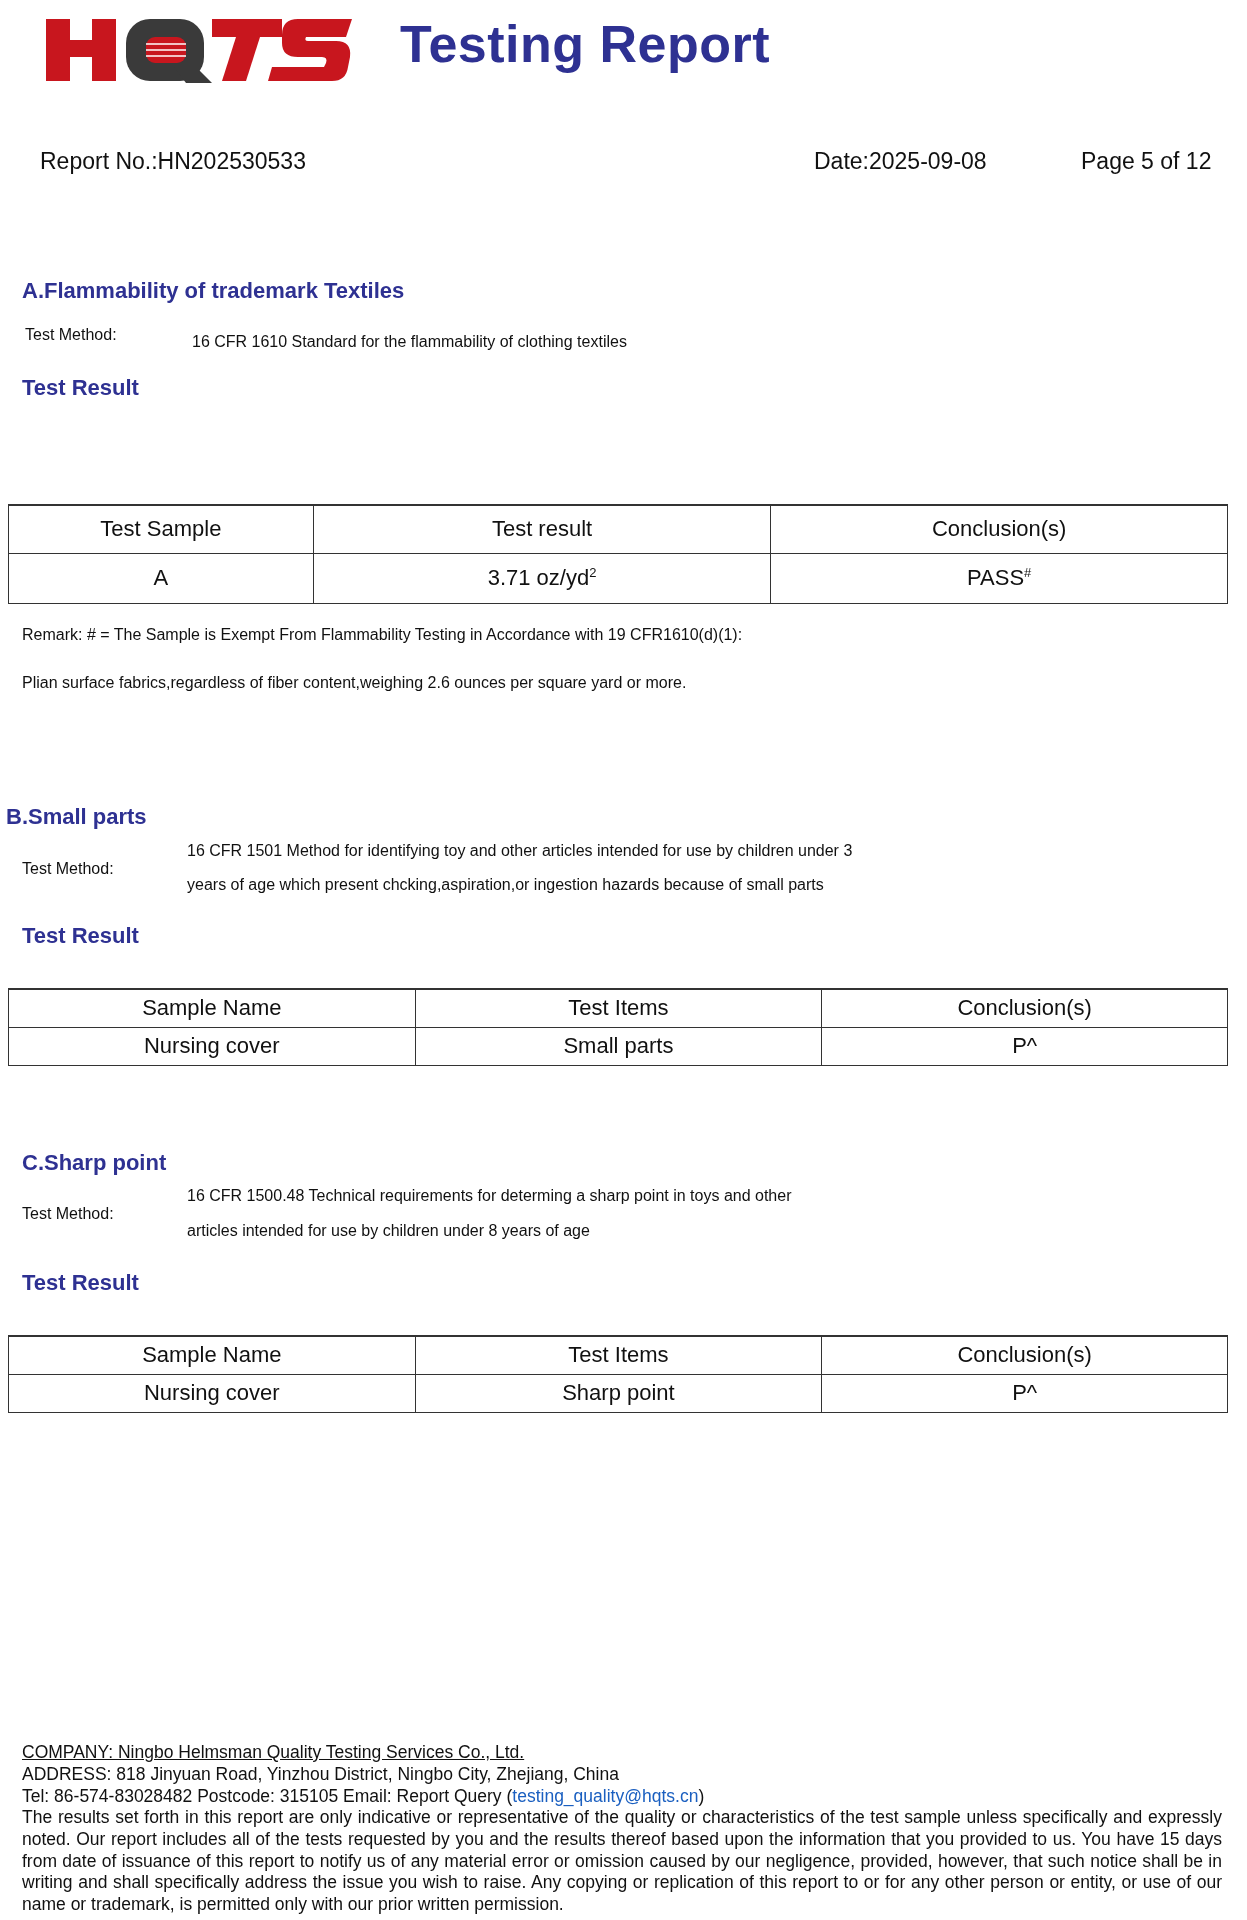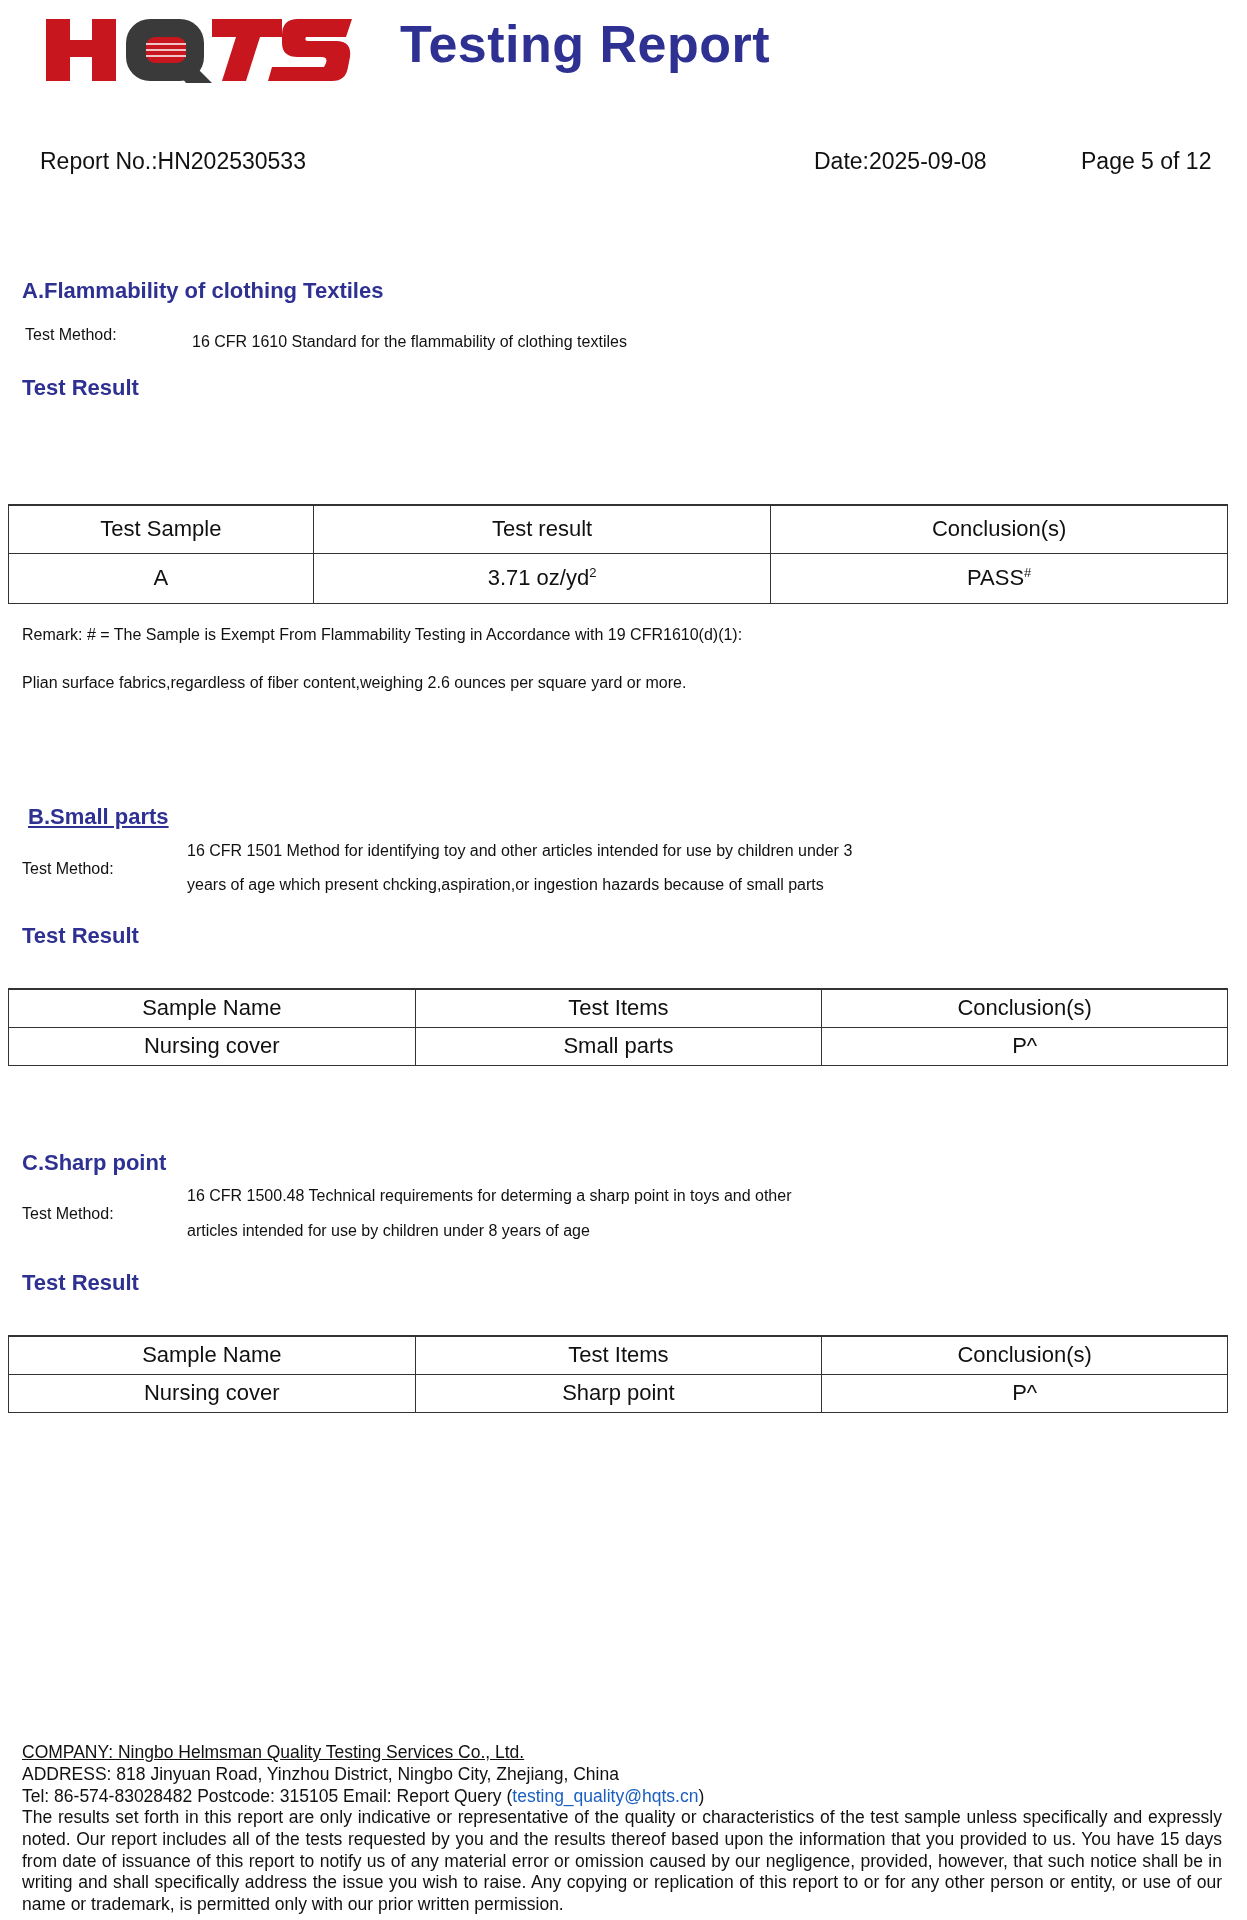--- a/index.html
+++ b/index.html
@@ -39,21 +39,21 @@
 
   <path d="M306 2 L252 2 Q236 2 236 18 L236 26 Q236 40 252 40 L276 40 Q282 40 280 46 L278 50 L226 50 L222 64 L286 64 Q300 64 302 50 L304 40 Q306 24 290 24 L262 24 Q258 24 260 20 L300 20 Z" fill="#c8161e"></path>
 </svg>
 
 <div class="abs title">Testing Report</div>
 
 <div class="abs meta" style="left:22px;margin-left:18px;">Report No.:HN202530533</div>
 <div class="abs meta" style="left:814px;">Date:2025-09-08</div>
 <div class="abs meta" style="left:1081px;">Page 5 of 12</div>
 
-<div class="abs sect" style="left:22px;top:278px;">A.Flammability of clothing Textiles</div>
+<div class="abs sect" style="left:22px;top:278px;">A.Flammability of trademark Textiles</div>
 <div class="abs txt" style="left:25px;top:326px;">Test Method:</div>
 <div class="abs txt" style="left:192px;top:326px;margin-top:7px;">16 CFR 1610 Standard for the flammability of clothing textiles</div>
 <div class="abs sect" style="left:22px;top:375px;">Test Result</div>
 
 <table class="t" style="top:480px;margin-top:24px;">
   <colgroup>
       <col style="width:305px">
       <col style="width:458px">
       <col style="width:457px">
     </colgroup>
@@ -67,21 +67,21 @@
     <td>A</td>
     <td><span>3.71 oz/yd</span><sup>2</sup></td>
     <td><span>PASS</span><sup>#</sup></td>
   </tr>
 </tbody>
   </table>
 
 <div class="abs txt" style="left:22px;top:626px;">Remark: # = The Sample is Exempt From Flammability Testing in Accordance with 19 CFR1610(d)(1):</div>
 <div class="abs txt" style="left:22px;top:674px;">Plian surface fabrics,regardless of fiber content,weighing 2.6 ounces per square yard or more.</div>
 
-<div class="abs sect" style="left:28px;top:804px;text-decoration:underline;">B.Small parts</div>
+<div class="abs sect" style="left:6px;top:804px;">B.Small parts</div>
 <div class="abs txt" style="left:22px;top:860px;">Test Method:</div>
 <div class="abs txt" style="left:187px;top:842px;">16 CFR 1501 Method for identifying toy and other articles intended for use by children under 3</div>
 <div class="abs txt" style="left:187px;top:876px;">years of age which present chcking,aspiration,or ingestion hazards because of small parts</div>
 <div class="abs sect" style="left:22px;top:923px;">Test Result</div>
 
 <table class="t" style="top:988px;">
   <colgroup>
       <col style="width:407px">
       <col style="width:407px">
       <col style="width:406px">

